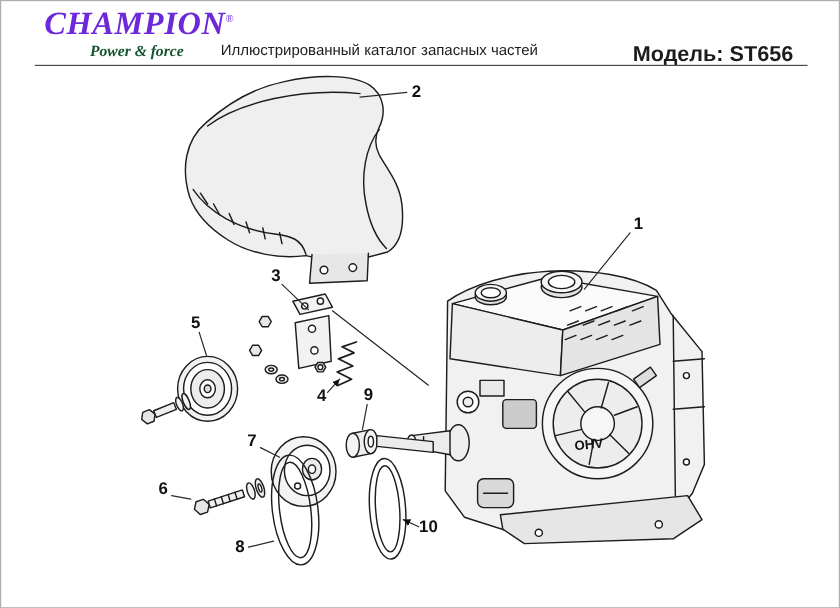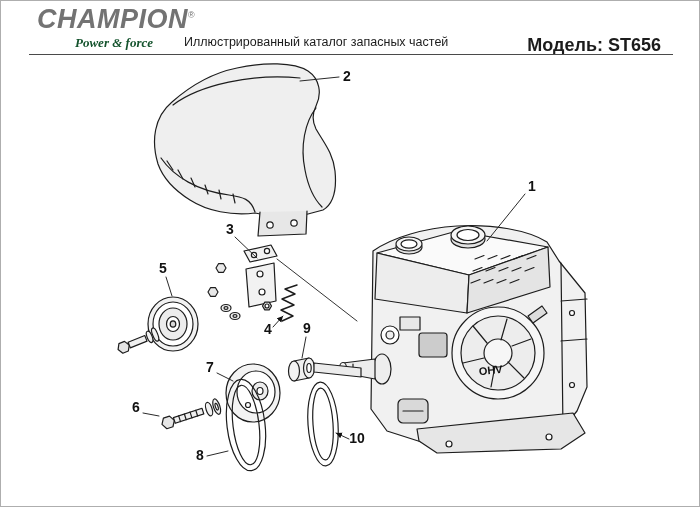--- a/index.html
+++ b/index.html
@@ -3,22 +3,22 @@
 <meta charset="utf-8">
 <style>
   html,body{margin:0;padding:0;background:#ffffff;}
   .page{
     position:relative;width:700px;height:507px;box-sizing:border-box;
     background:#ffffff;border:1px solid #aeaeae;overflow:hidden;
     font-family:"Liberation Sans",sans-serif;color:#1c1c1c;
   }
   .logo{position:absolute;left:30px;top:5px;width:170px;text-align:center;}
   .brand-row{
-    font-family:Liberation Sans, sans-serif;font-style:italic;font-weight:bold;
-    font-size:27px;line-height:1;letter-spacing:.5px;color:#737373;white-space:nowrap;
+    font-family:Liberation Serif, serif;font-style:italic;font-weight:bold;
+    font-size:27px;line-height:1;letter-spacing:.5px;color:#6d28d9;white-space:nowrap;
   }
   .brand-row sup{font-size:9px;font-style:normal;font-weight:normal;vertical-align:super;}
   .tagline{
     font-family:"Liberation Serif",serif;font-style:italic;font-weight:bold;
     font-size:13px;color:#14532d;padding-right:4px;margin-top:2px;
   }
   .subtitle{position:absolute;left:183px;top:34px;width:384px;text-align:left;font-size:12.5px;}
   .model{position:absolute;right:38px;top:34px;font-size:18px;font-weight:bold;}
   .rule{position:absolute;left:28px;right:26px;top:53px;border-top:1px solid #4a4a4a;}
   svg.diagram{position:absolute;left:0;top:0;}

